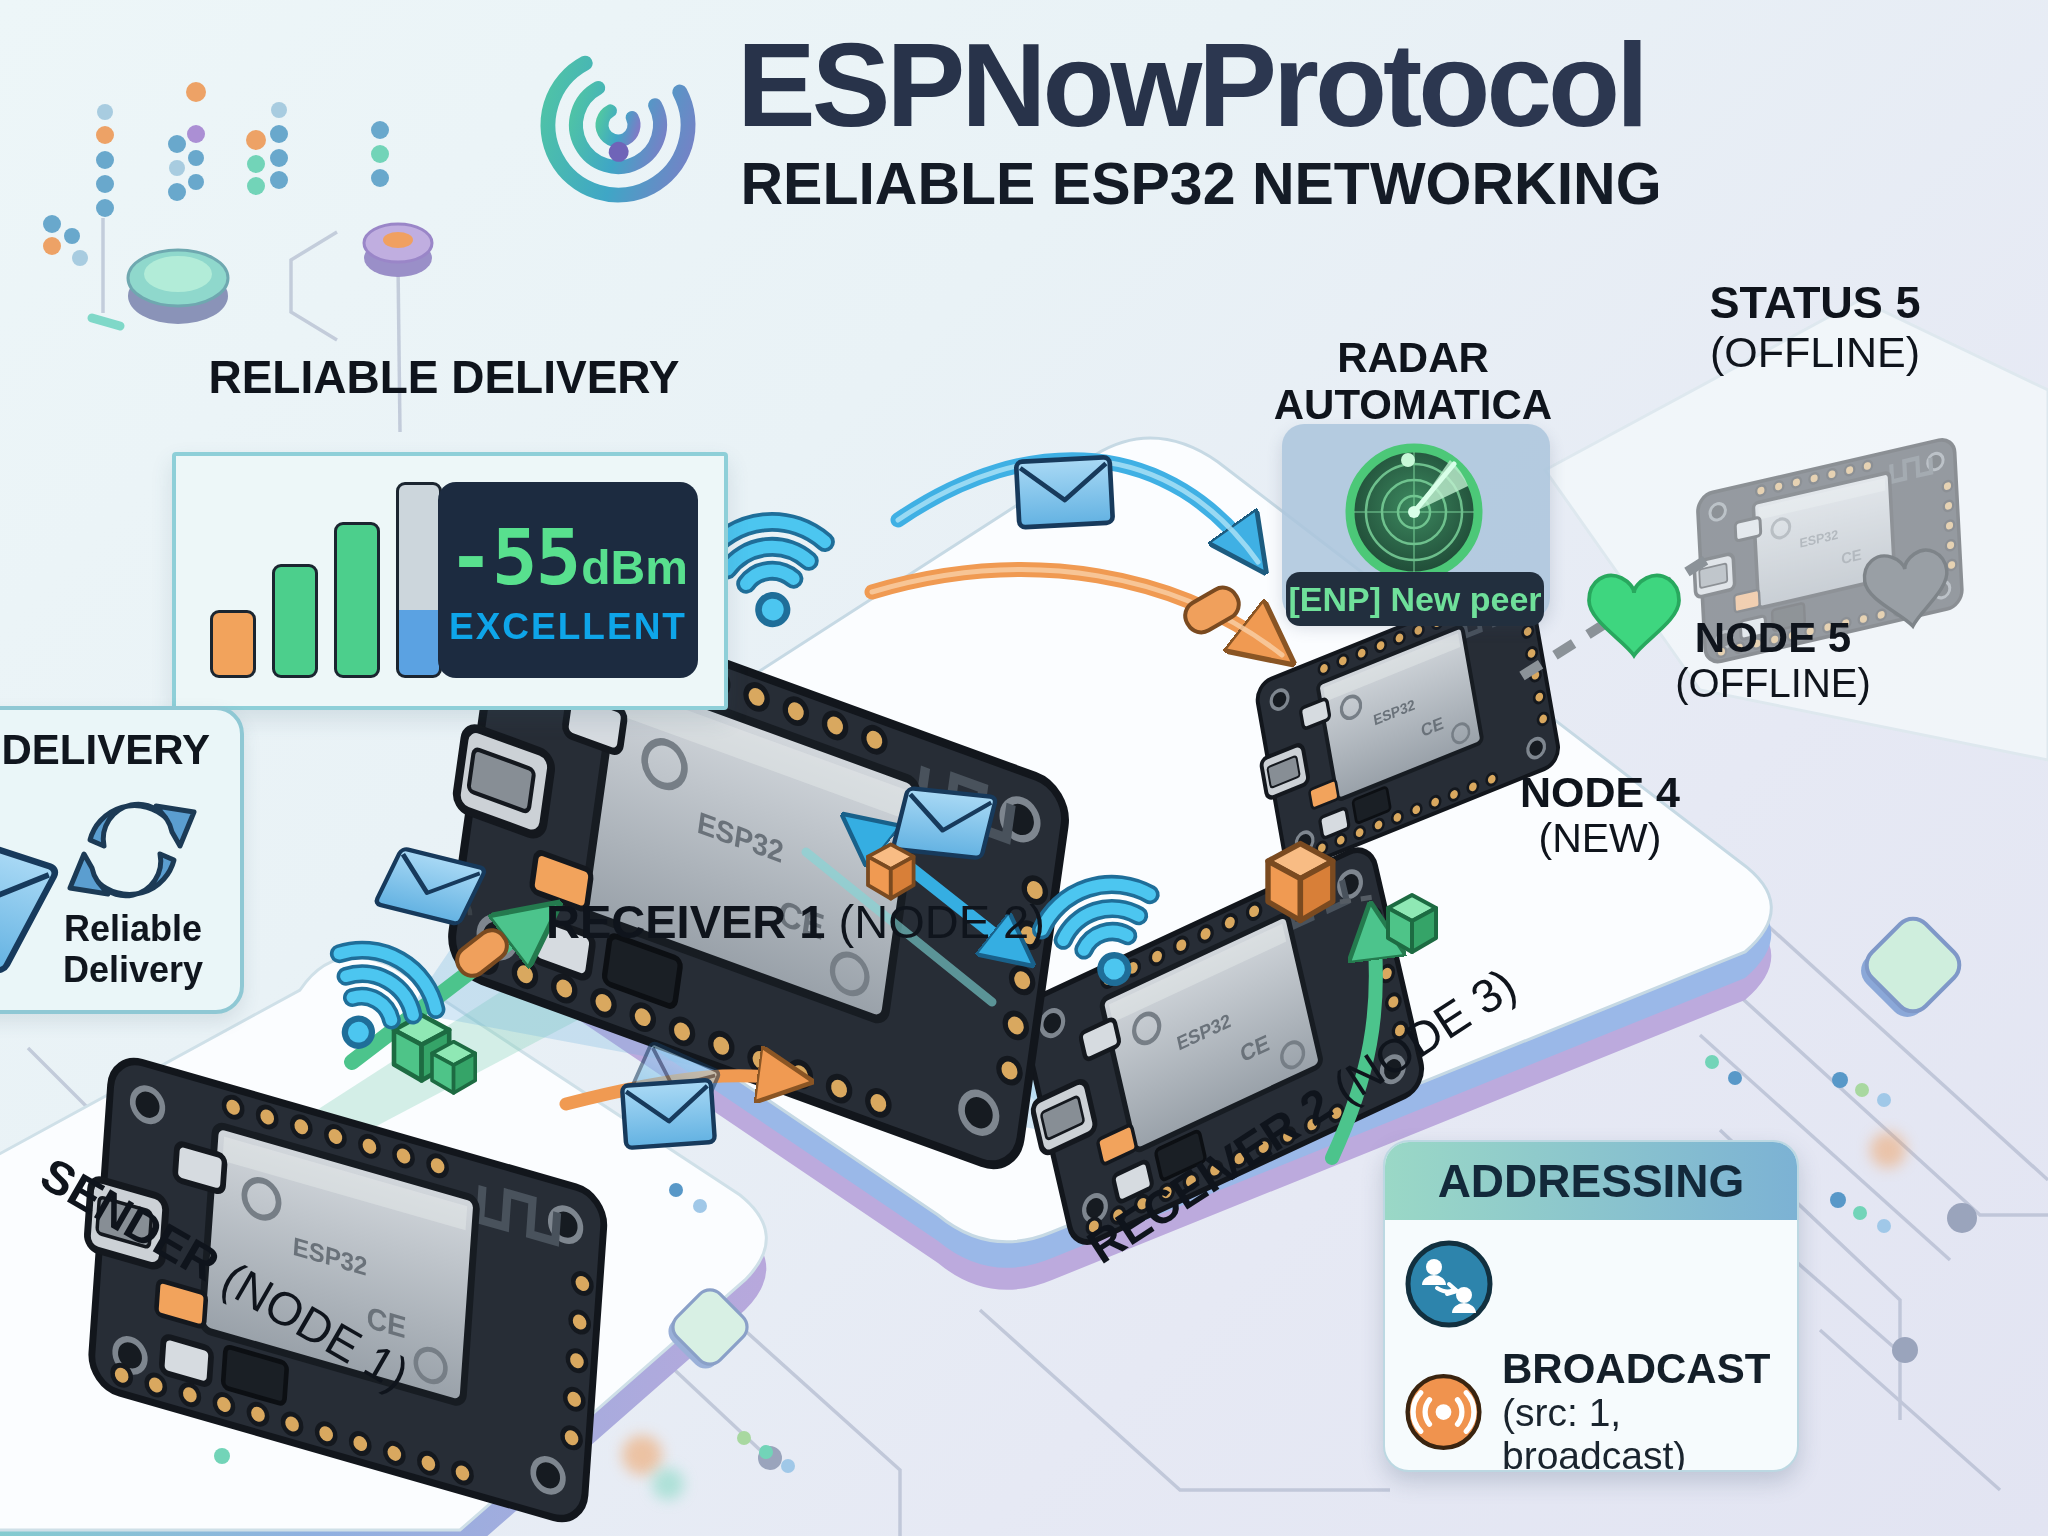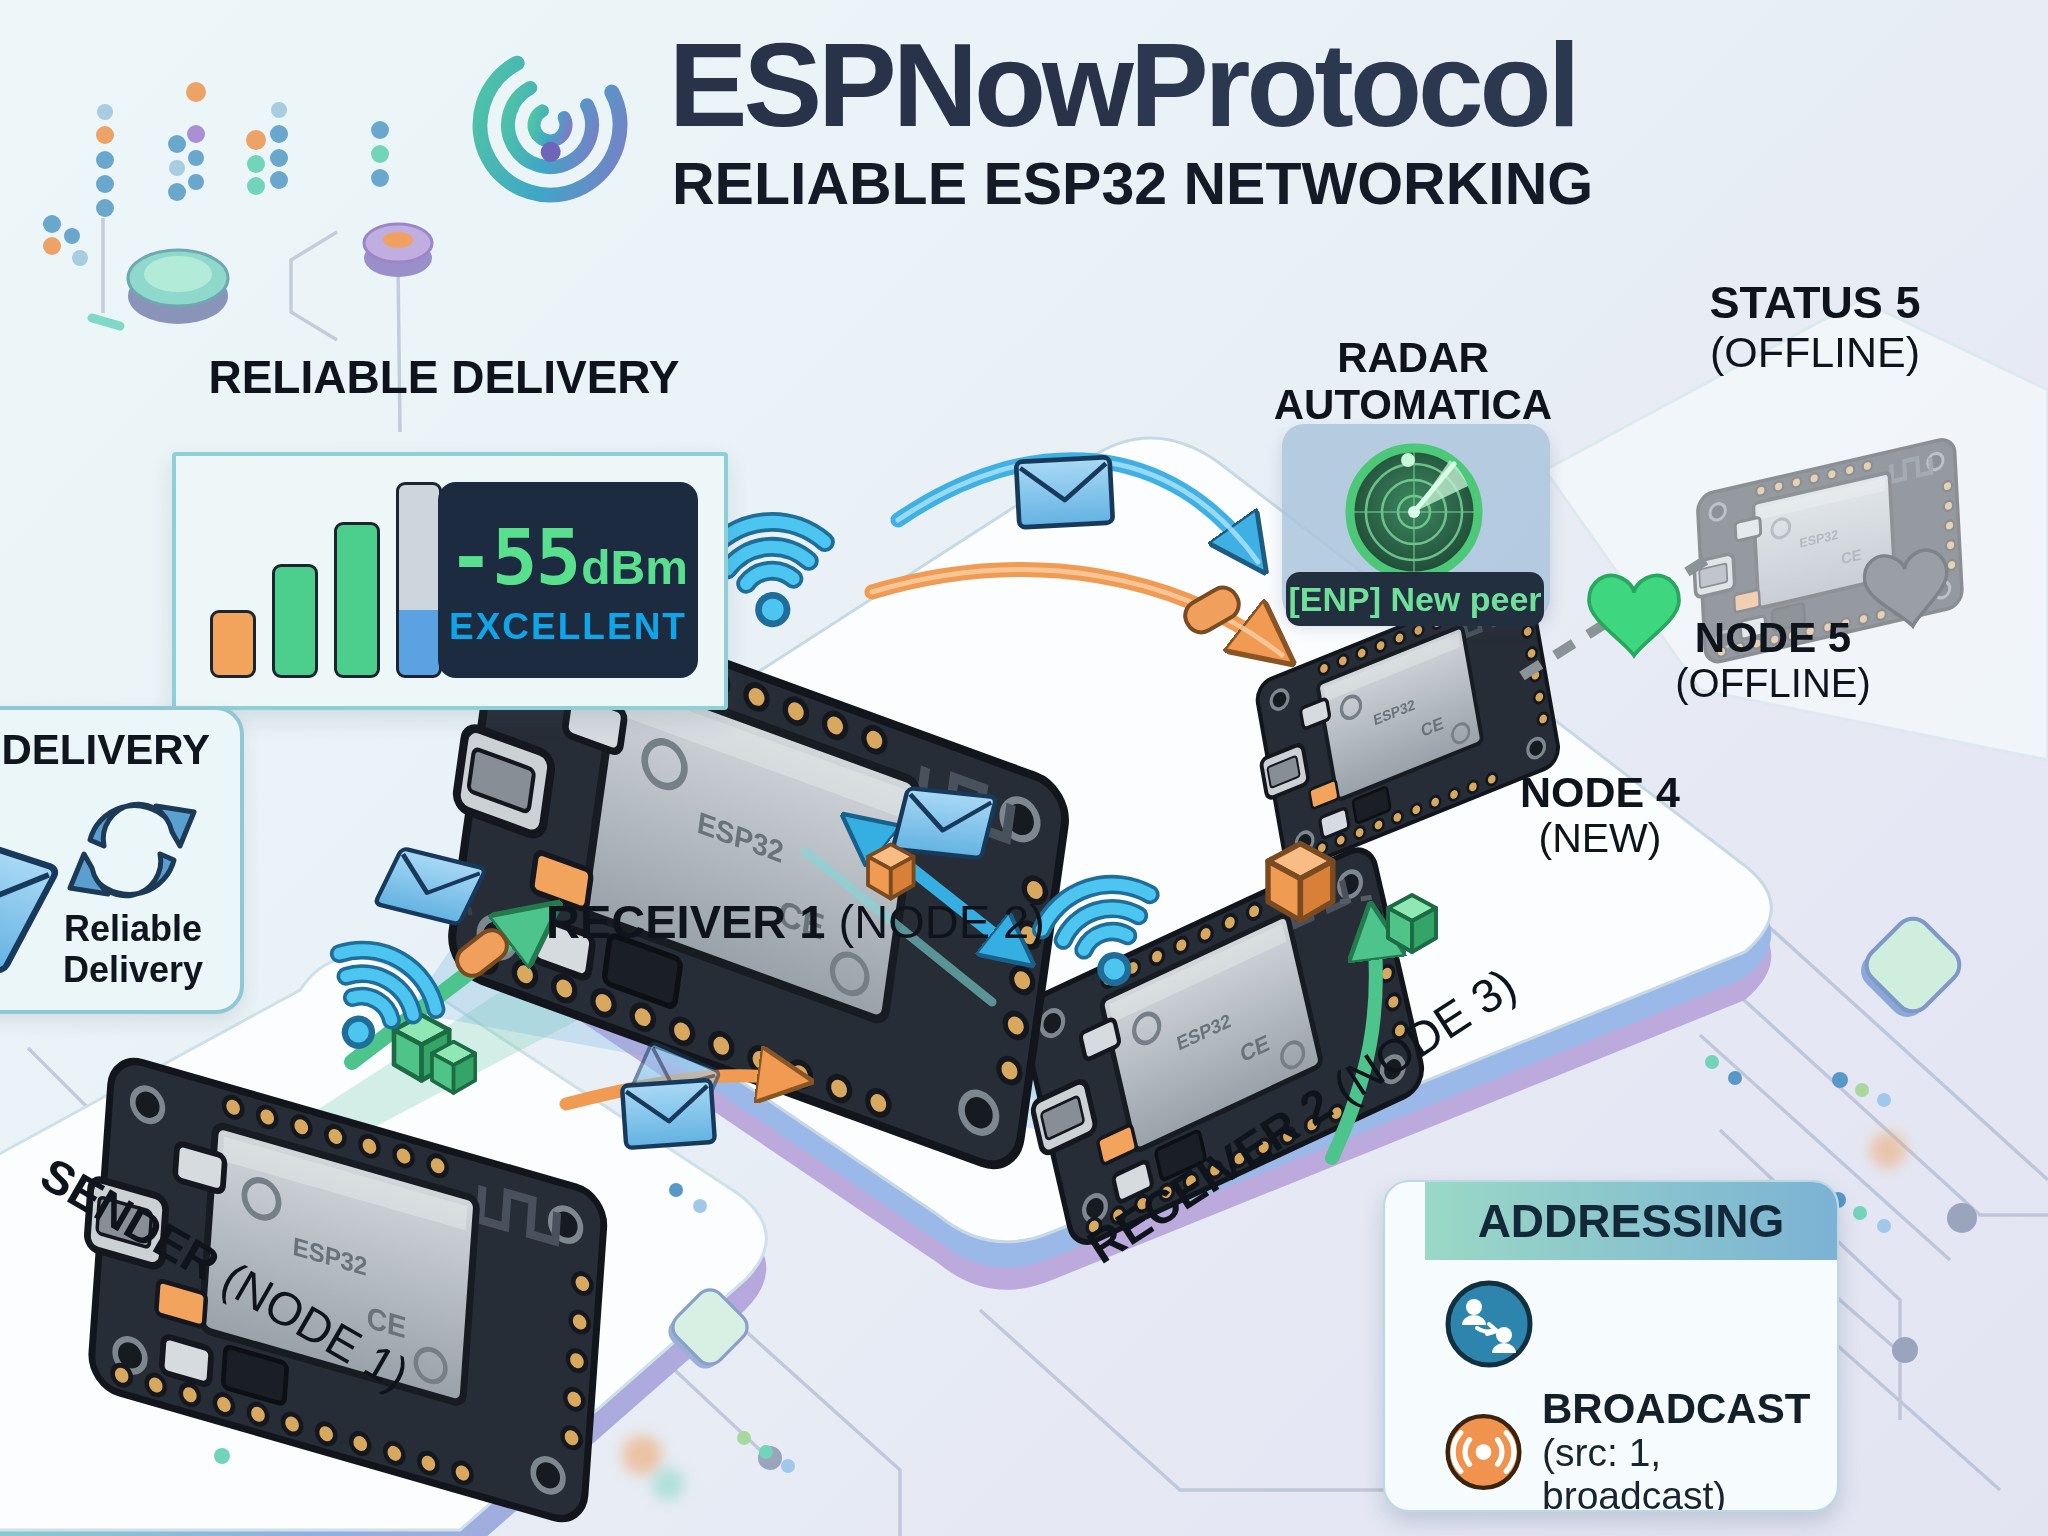--- a/index.html
+++ b/index.html
@@ -4,21 +4,21 @@
 <style>
   html,body{margin:0;padding:0;background:#dde3ee;}
   .stage{position:relative;width:2048px;height:1536px;overflow:hidden;
          background:linear-gradient(135deg,#edf6f8 0%,#e9f2f6 35%,#e6e9f4 70%,#e2e4f2 100%);
          font-family:"Liberation Sans",sans-serif;color:#10161e;}
   .scene{position:absolute;left:0;top:0;}
   .lbl{position:absolute;text-align:center;line-height:1.12;font-weight:700;color:#0f141c;}
   .lbl .sub{font-weight:500;}
   .nowrap{white-space:nowrap;}
   
-  .header{position:absolute;left:470px;top:26px;width:1260px;display:flex;align-items:flex-start;gap:22px;}
+  .header{position:absolute;left:470px;top:26px;width:1260px;display:flex;justify-content:center;align-items:flex-start;gap:22px;}
   .brand-col{display:flex;flex-direction:column;align-items:center;}
   .brand-line{font-size:118px;font-weight:700;letter-spacing:-4px;color:#28334a;line-height:1.0;white-space:nowrap;}
   .brand-line .light{font-weight:600;color:#2c3750;}
   .brand-sub{font-size:59px;font-weight:700;letter-spacing:0px;color:#141b26;margin-top:6px;white-space:nowrap;margin-left:20px;}
   
   .sig-badge{position:absolute;left:172px;top:452px;width:548px;height:250px;background:#edf7f8;
              border:4px solid #8ecfd8;border-radius:4px;box-shadow:0 10px 22px rgba(60,90,110,.14);}
   .bars{position:absolute;left:34px;bottom:28px;display:flex;align-items:flex-end;gap:16px;}
   .bar{width:40px;border:3px solid #1b2530;border-radius:9px;}
   .bar1{height:62px;background:#f2a35c;}
@@ -35,22 +35,22 @@
   .radar-panel{position:absolute;left:1282px;top:424px;width:268px;height:196px;background:rgba(170,196,220,.85);
                border-radius:22px;box-shadow:0 8px 16px rgba(60,80,110,.18);text-align:center;}
   .radar-log{position:absolute;left:4px;bottom:-6px;width:258px;height:54px;background:#222f3e;border-radius:14px;
              display:flex;align-items:center;justify-content:center;font-size:34px;font-weight:600;color:#6fe09a;white-space:nowrap;}
   
   .rel-panel{position:absolute;left:-162px;top:706px;width:398px;height:300px;background:#eaf6f8;
              border:4px solid #8fc8d4;border-radius:28px;box-shadow:0 8px 18px rgba(60,90,110,.12);}
   .rel-head{position:absolute;top:16px;right:30px;font-size:42px;font-weight:700;white-space:nowrap;}
   .rel-cap{position:absolute;left:206px;top:198px;width:170px;text-align:center;font-size:36px;font-weight:600;line-height:1.15;}
   
-  .addr-panel{position:absolute;left:1383px;top:1180px;width:412px;height:328px;border-radius:26px;overflow:hidden;
-              background:#f6fbfd;box-shadow:0 10px 22px rgba(60,80,110,.22);border:2px solid #bcd8e2;padding-left:40px;}
+  .addr-panel{position:absolute;left:1383px;top:1140px;width:412px;height:328px;border-radius:26px;overflow:hidden;
+              background:#f6fbfd;box-shadow:0 10px 22px rgba(60,80,110,.22);border:2px solid #bcd8e2;}
   .addr-head{height:78px;background:linear-gradient(90deg,#9ad8c6,#7cb2d4);display:flex;align-items:center;justify-content:center;
              font-size:46px;font-weight:700;color:#13293a;}
   .addr-body{padding:20px 20px 0 20px;display:flex;flex-direction:column;gap:18px;}
   .addr-row{display:flex;align-items:center;gap:20px;}
   .addr-texts{display:flex;flex-direction:column;line-height:1.1;}
   .addr-label{font-size:42px;font-weight:700;color:#141f29;}
   .addr-detail{font-size:39px;font-weight:400;color:#1a242e;}
 </style>
 </head>
 <body>

